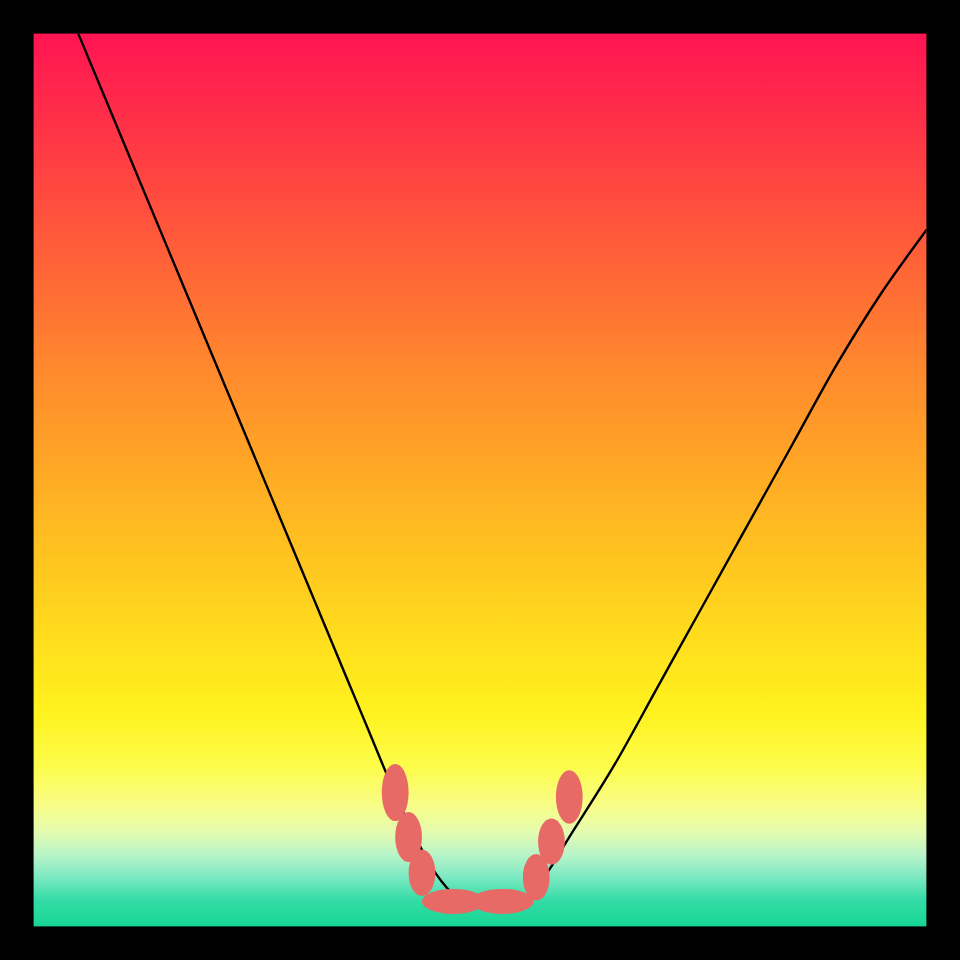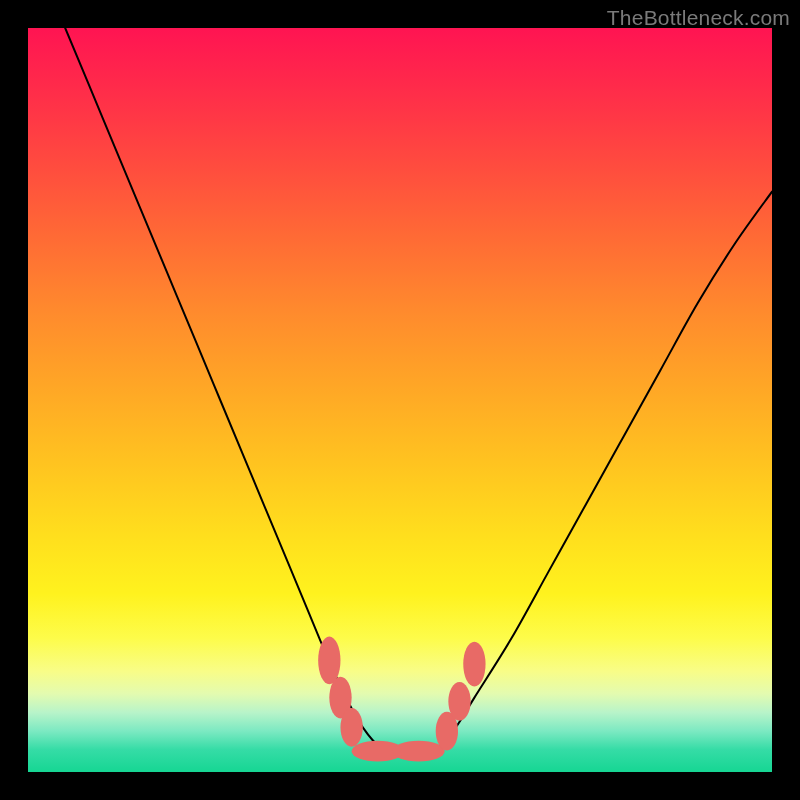--- a/index.html
+++ b/index.html
@@ -85,14 +85,13 @@
           <ellipse class="marker" cx="312.48" cy="669.60" rx="11.16" ry="20.83"></ellipse>
           <ellipse class="marker" cx="323.64" cy="699.36" rx="11.16" ry="19.34"></ellipse>
           <ellipse class="marker" cx="349.68" cy="723.17" rx="26.04" ry="10.42"></ellipse>
           <ellipse class="marker" cx="390.60" cy="723.17" rx="26.04" ry="10.42"></ellipse>
           <ellipse class="marker" cx="418.87" cy="703.08" rx="11.16" ry="19.34"></ellipse>
           <ellipse class="marker" cx="431.52" cy="673.32" rx="11.16" ry="19.34"></ellipse>
           <ellipse class="marker" cx="446.40" cy="636.12" rx="11.16" ry="22.32"></ellipse>
         </g>
     </svg>
   </div>
-  <div class="watermark">TheBottleneck.com</div>
 </div>
 
 </body></html>

